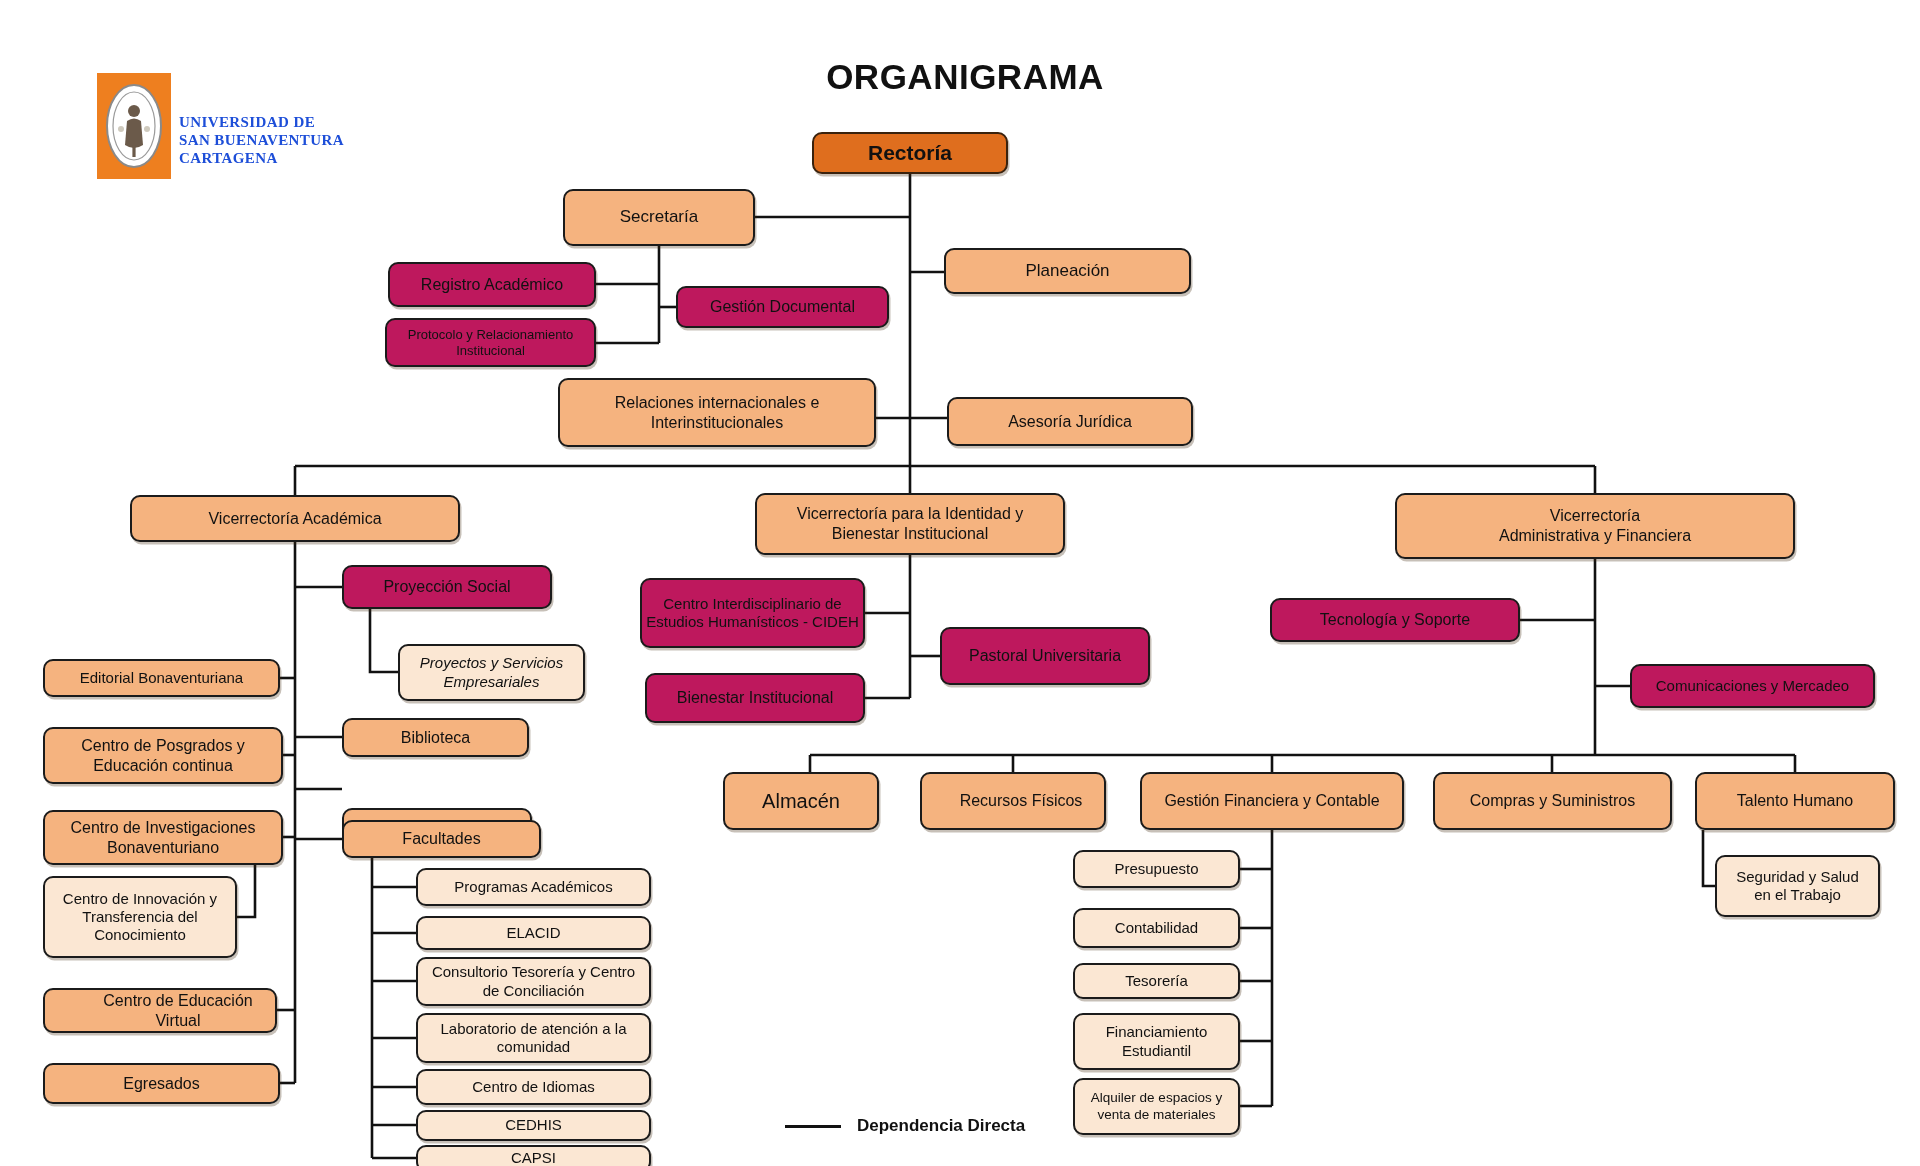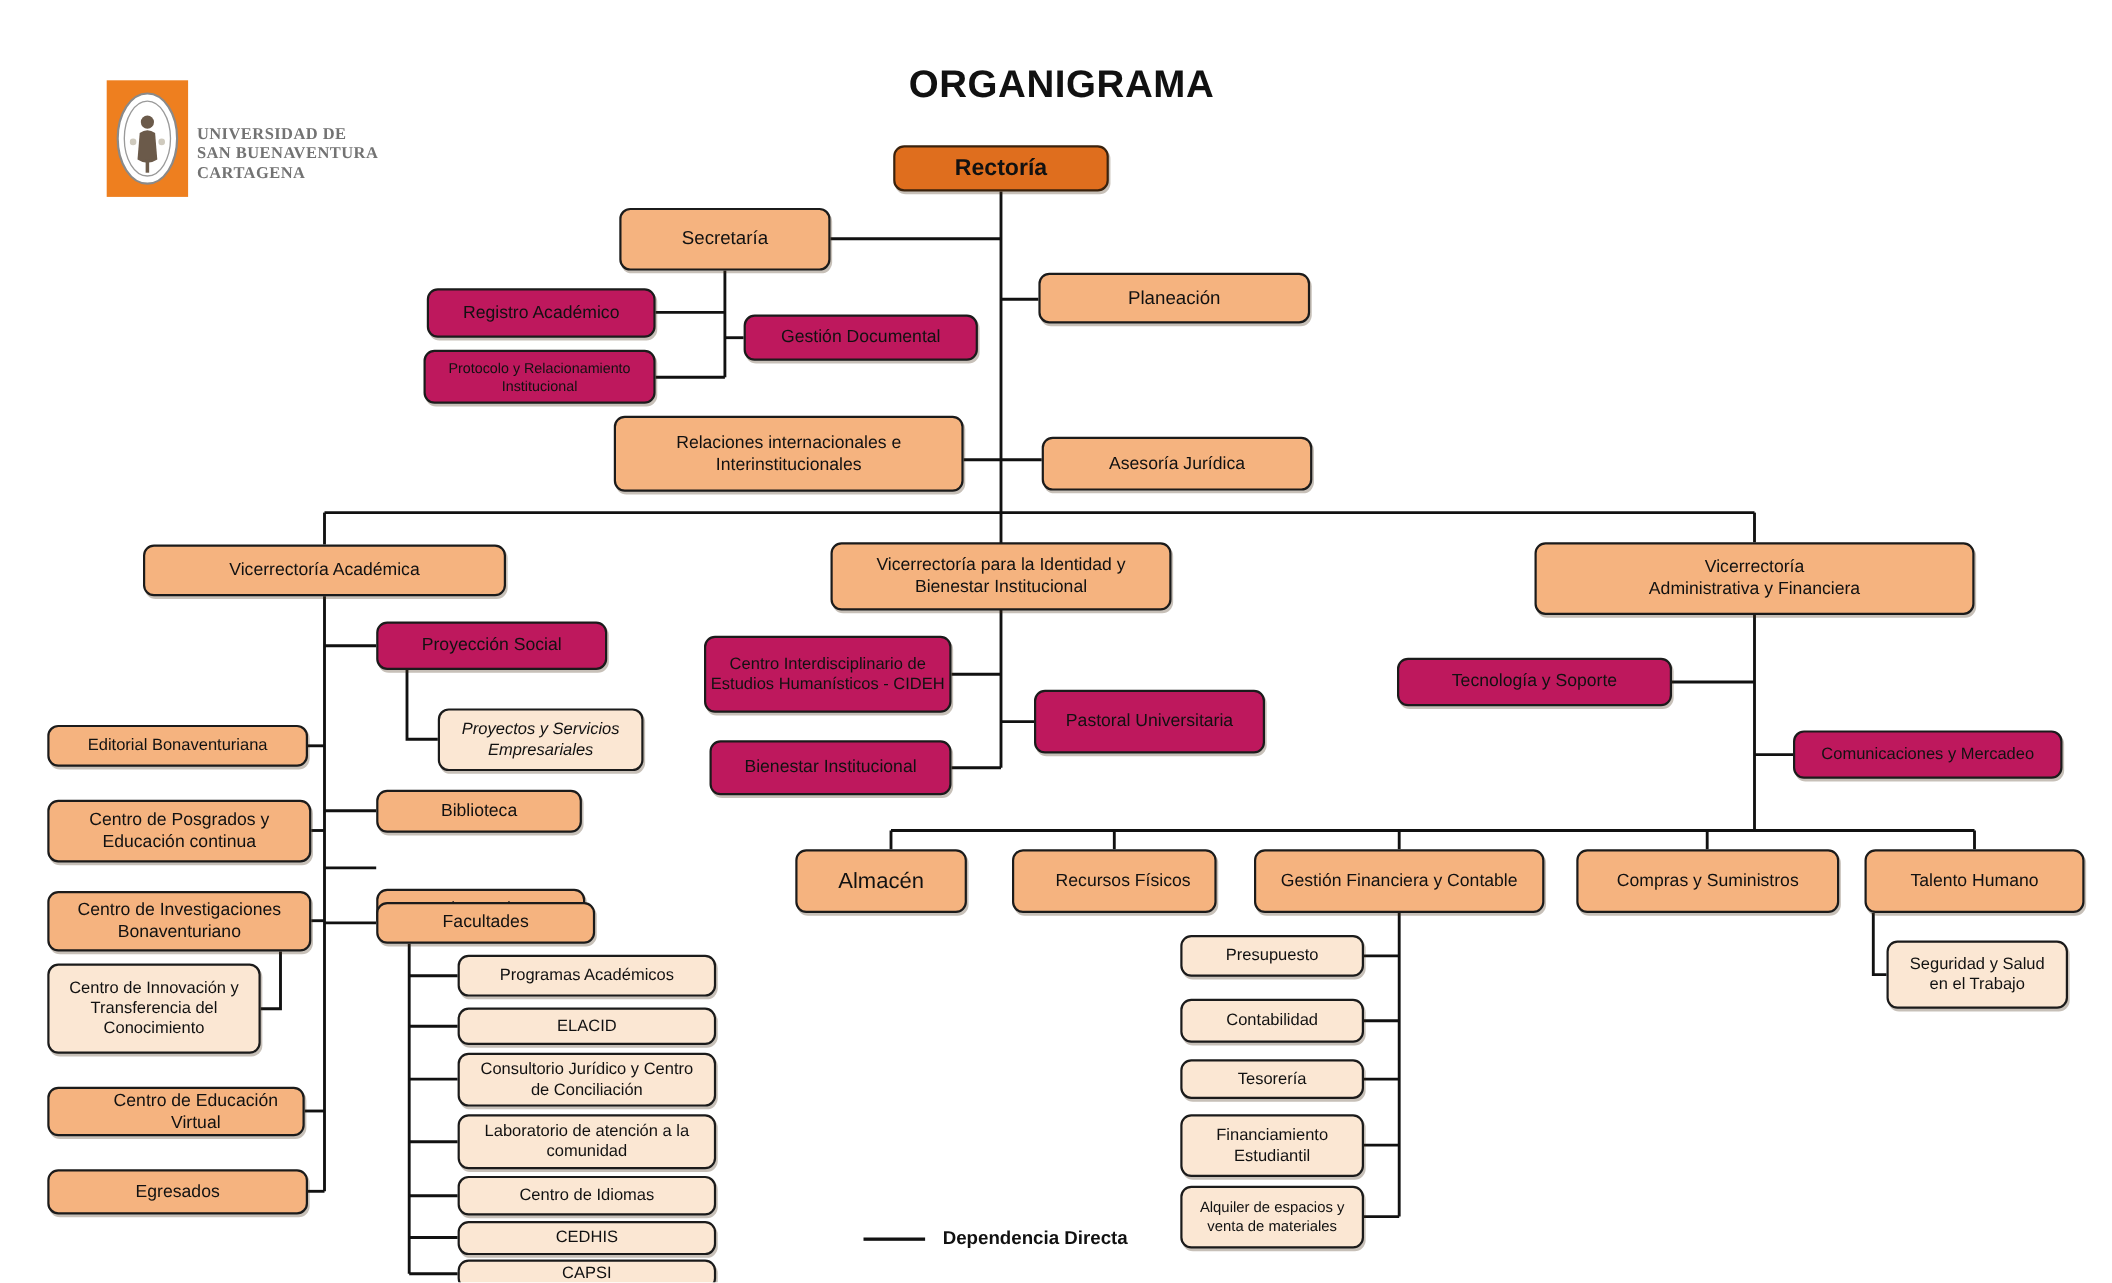--- a/index.html
+++ b/index.html
@@ -14,21 +14,21 @@
   .t0{background:#df6e1e;border-color:#3a220d;border-width:2.5px;font-weight:bold;}
   .t1{background:#f5b37f;}
   .t2{background:#be185d;justify-content:center;}
   .t3{background:#fbe7d3;}
   #title{position:absolute;left:665px;top:57px;width:600px;text-align:center;
          font-size:35px;font-weight:bold;letter-spacing:.5px;}
   
   #logo{position:absolute;left:97px;top:73px;display:flex;align-items:center;}
   #logo-mark{width:74px;height:106px;background:#ee7f1f;position:relative;flex:0 0 auto;}
   #logo-text{margin-left:8px;font-family:"Liberation Serif", serif;font-weight:bold;
-             color:#737373;font-size:15px;line-height:1.2;letter-spacing:.4px;margin-top:28px;}
+             color:#1d4ed8;font-size:15px;line-height:1.2;letter-spacing:.4px;margin-top:28px;}
   
   #legend{position:absolute;left:785px;top:1116px;display:flex;align-items:center;}
   #legend-line{width:56px;height:0;border-top:3px solid #111;margin-right:16px;}
   #legend-label{font-size:17px;font-weight:bold;}
 </style>
 </head>
 <body>
 
 <div id="stage">
 
@@ -182,21 +182,21 @@
       <div class="node t1" style="left: 43px; top: 1063px; width: 237px; height: 41px; font-size: 16px;">
         <div class="ln">Egresados</div>
       </div>
       <div class="node t3" style="left: 416px; top: 868px; width: 235px; height: 38px; font-size: 15px;">
         <div class="ln">Programas Académicos</div>
       </div>
       <div class="node t3" style="left: 416px; top: 916px; width: 235px; height: 34px; font-size: 15px;">
         <div class="ln">ELACID</div>
       </div>
       <div class="node t3" style="left: 416px; top: 957px; width: 235px; height: 49px; font-size: 15px;">
-        <div class="ln">Consultorio Jurídico y Centro</div>
+        <div class="ln">Consultorio Tesorería y Centro</div>
         <div class="ln">de Conciliación</div>
       </div>
       <div class="node t3" style="left: 416px; top: 1013px; width: 235px; height: 50px; font-size: 15px;">
         <div class="ln">Laboratorio de atención a la</div>
         <div class="ln">comunidad</div>
       </div>
       <div class="node t3" style="left: 416px; top: 1069px; width: 235px; height: 36px; font-size: 15px;">
         <div class="ln">Centro de Idiomas</div>
       </div>
       <div class="node t3" style="left: 416px; top: 1110px; width: 235px; height: 31px; font-size: 15px;">

